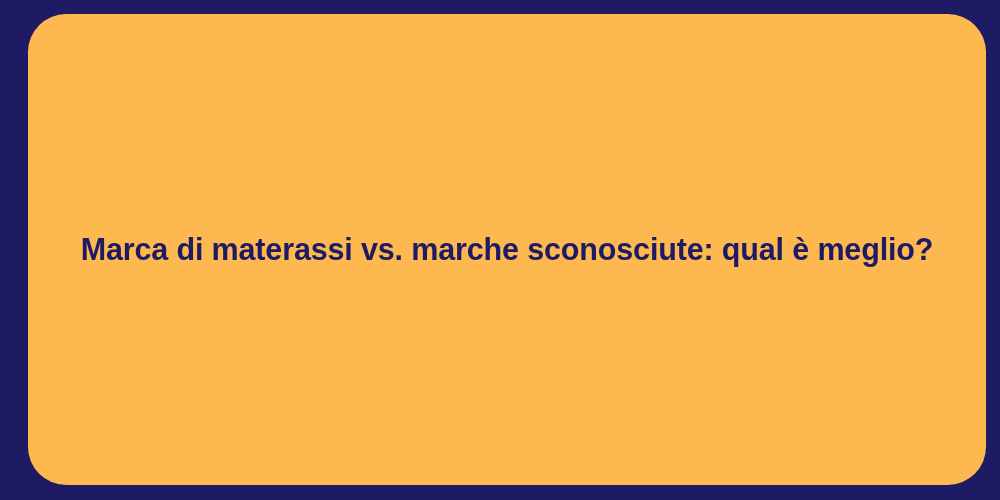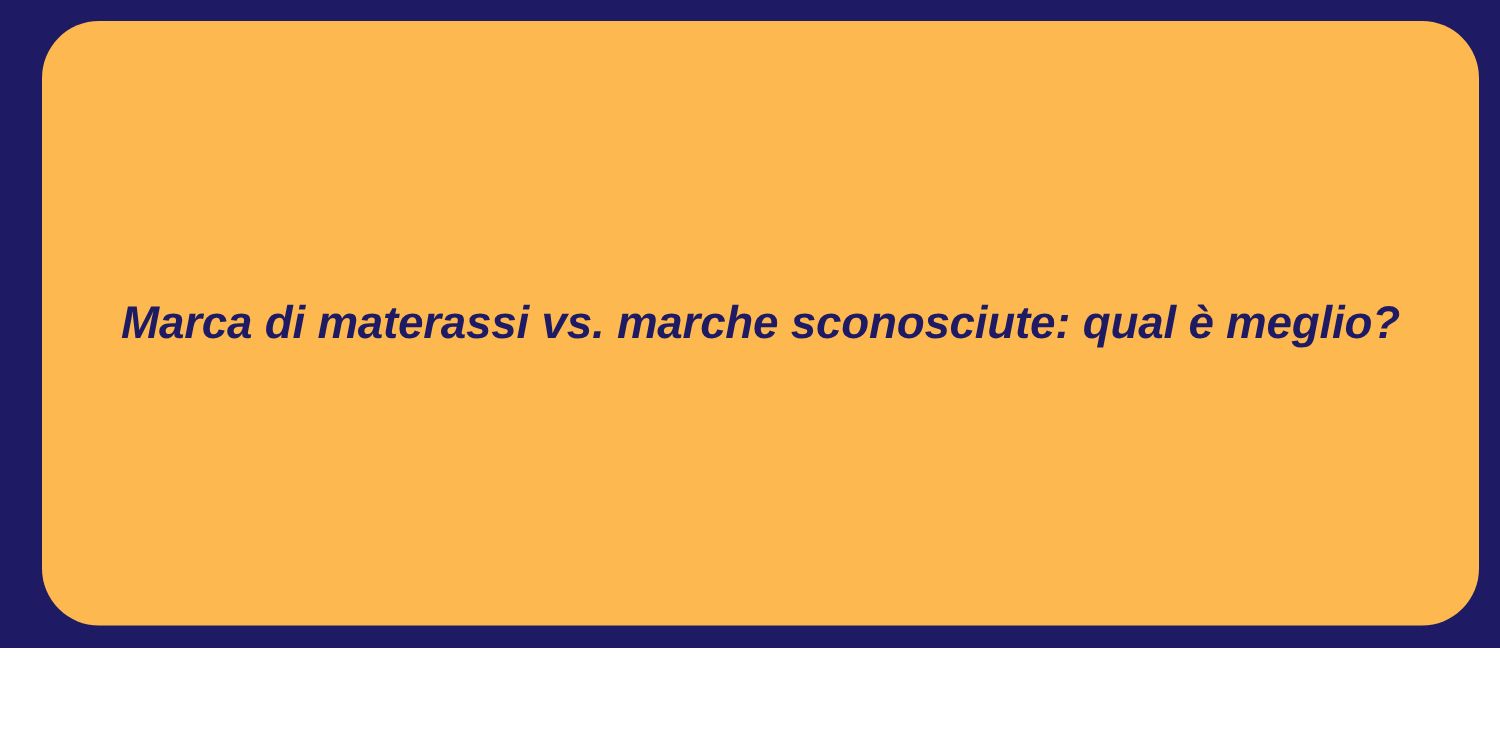--- a/index.html
+++ b/index.html
@@ -12,24 +12,23 @@
     height: 500px;
     overflow: hidden;
     font-family: "Liberation Sans", sans-serif;
   }
 
   
   #banner-frame {
     position: relative;
     box-sizing: border-box;
     width: 1000px;
-    height: 432px;
+    height: 500px;
     background: #1e1a63;
     padding: 14px 14px 15px 28px;
-    font-style: italic;
   }
 
   
   #banner-card {
     box-sizing: border-box;
     width: 100%;
     height: 100%;
     background: #fdb950;
     border-radius: 38px;
     display: flex;

